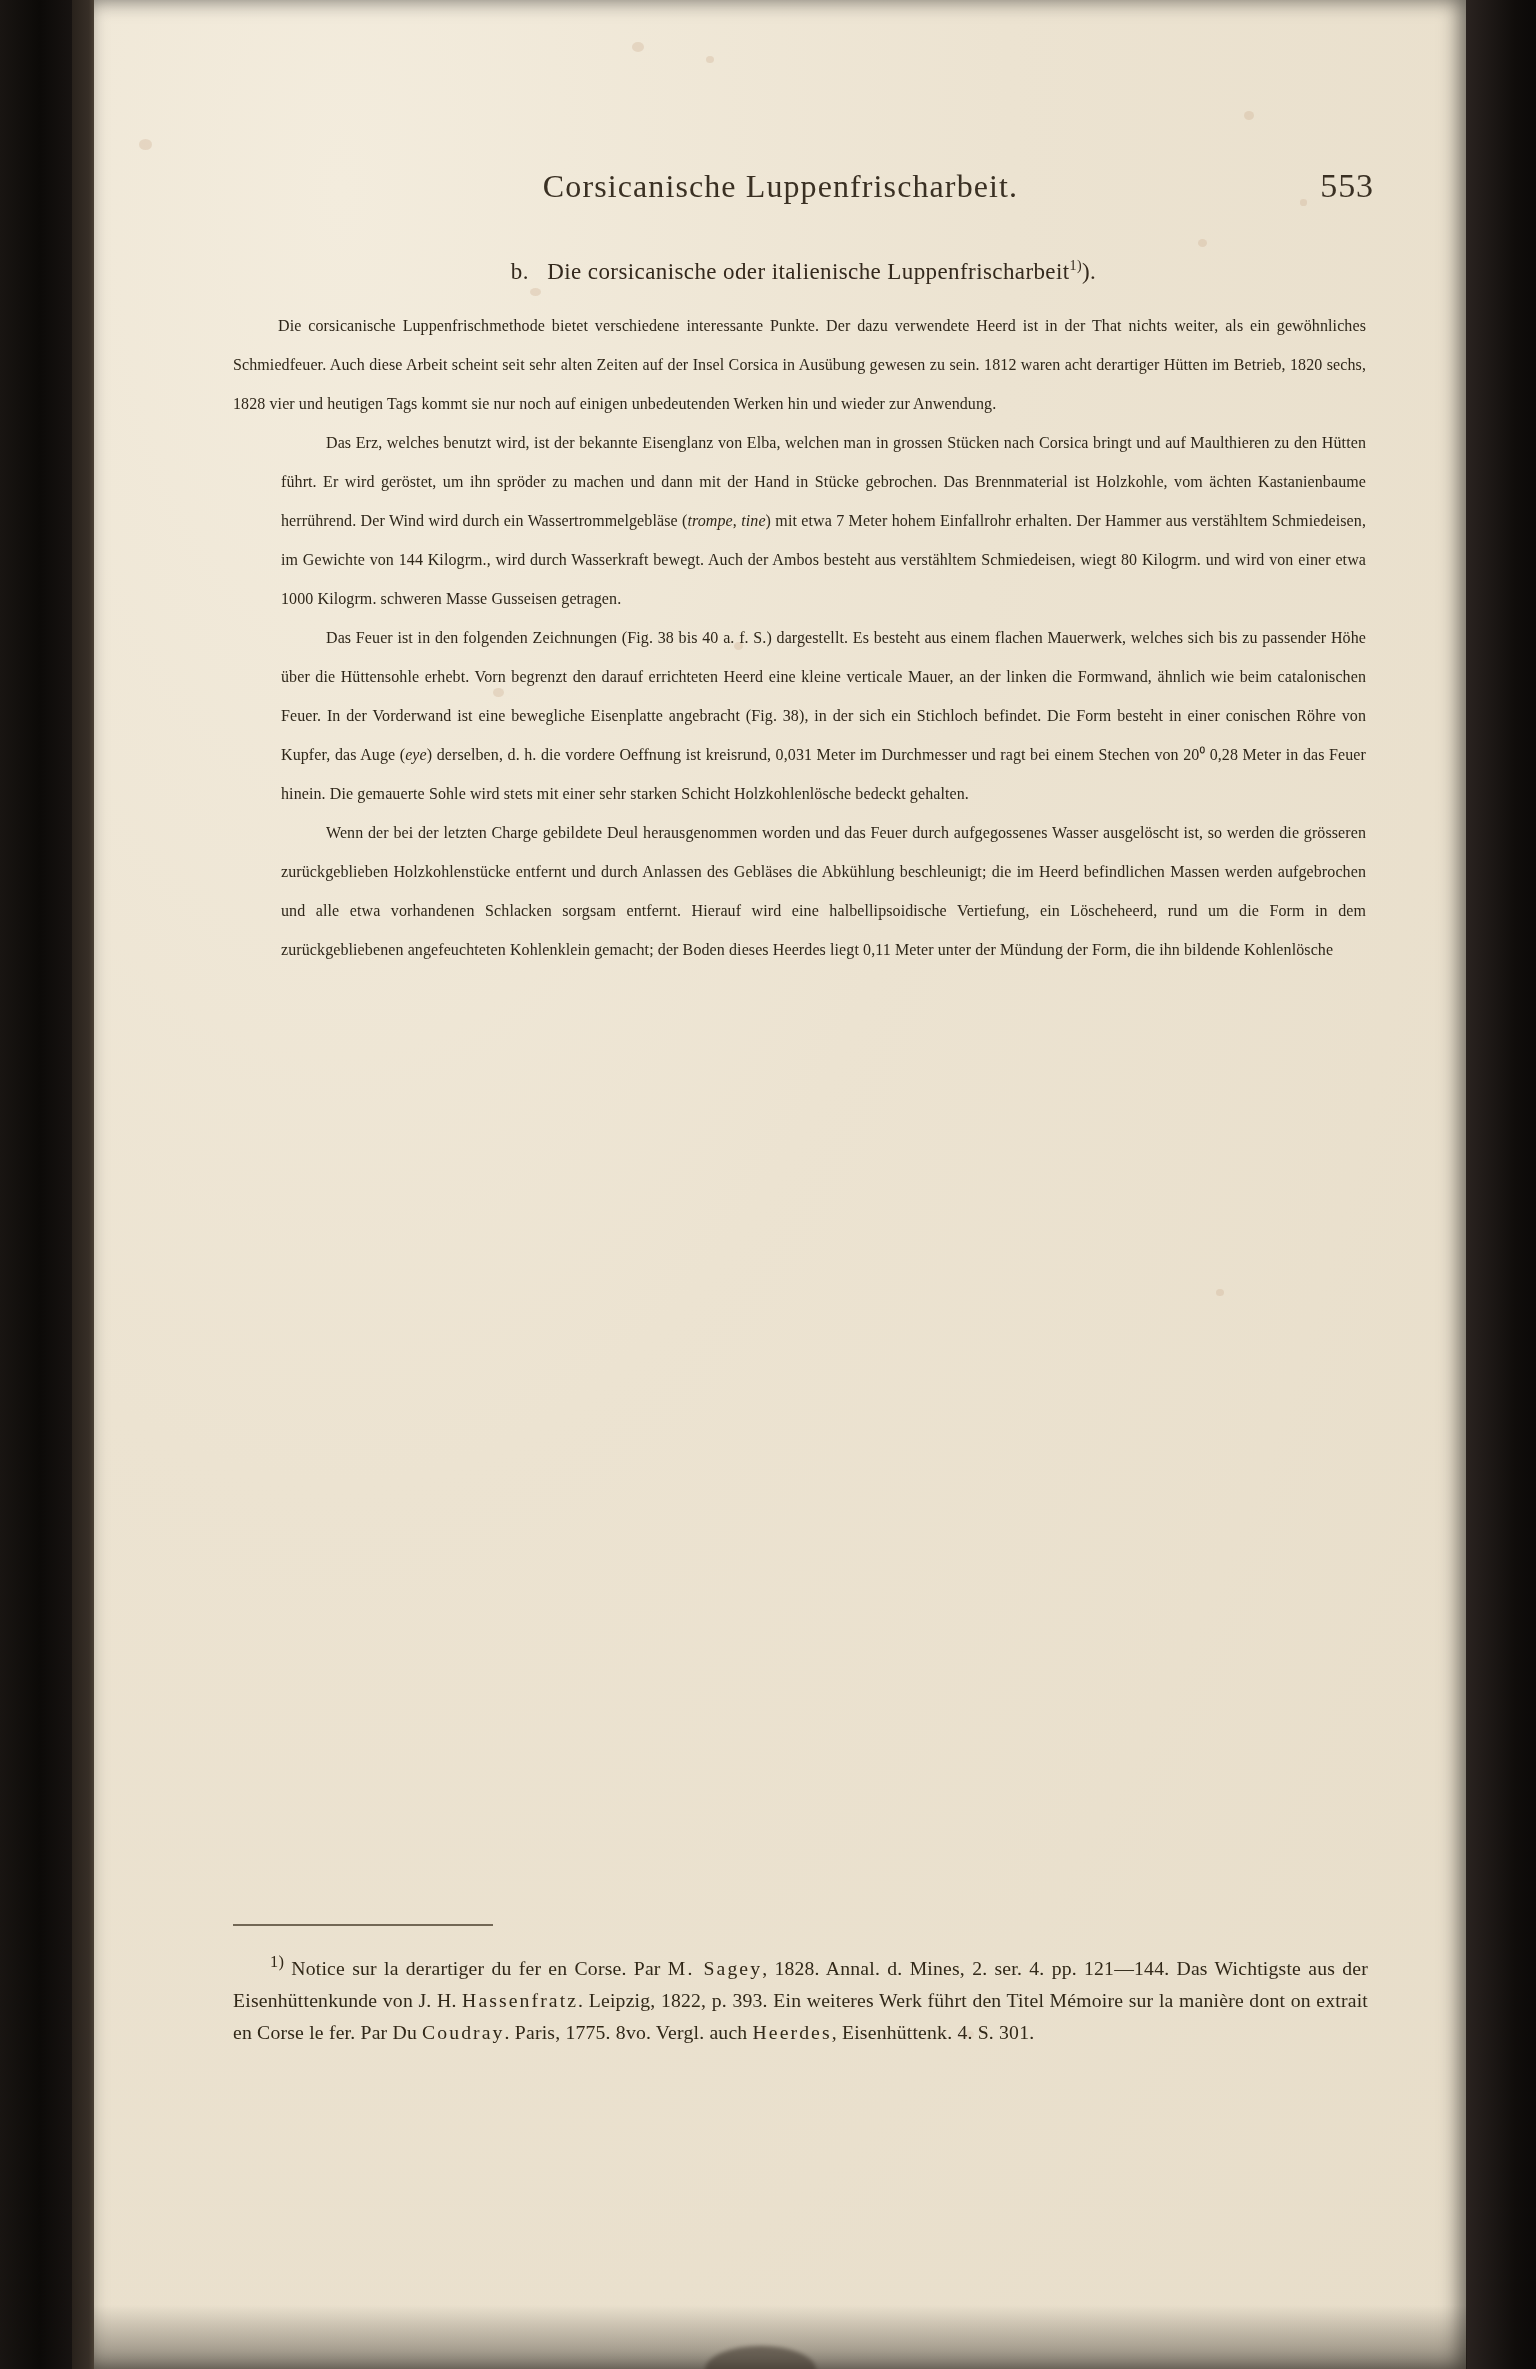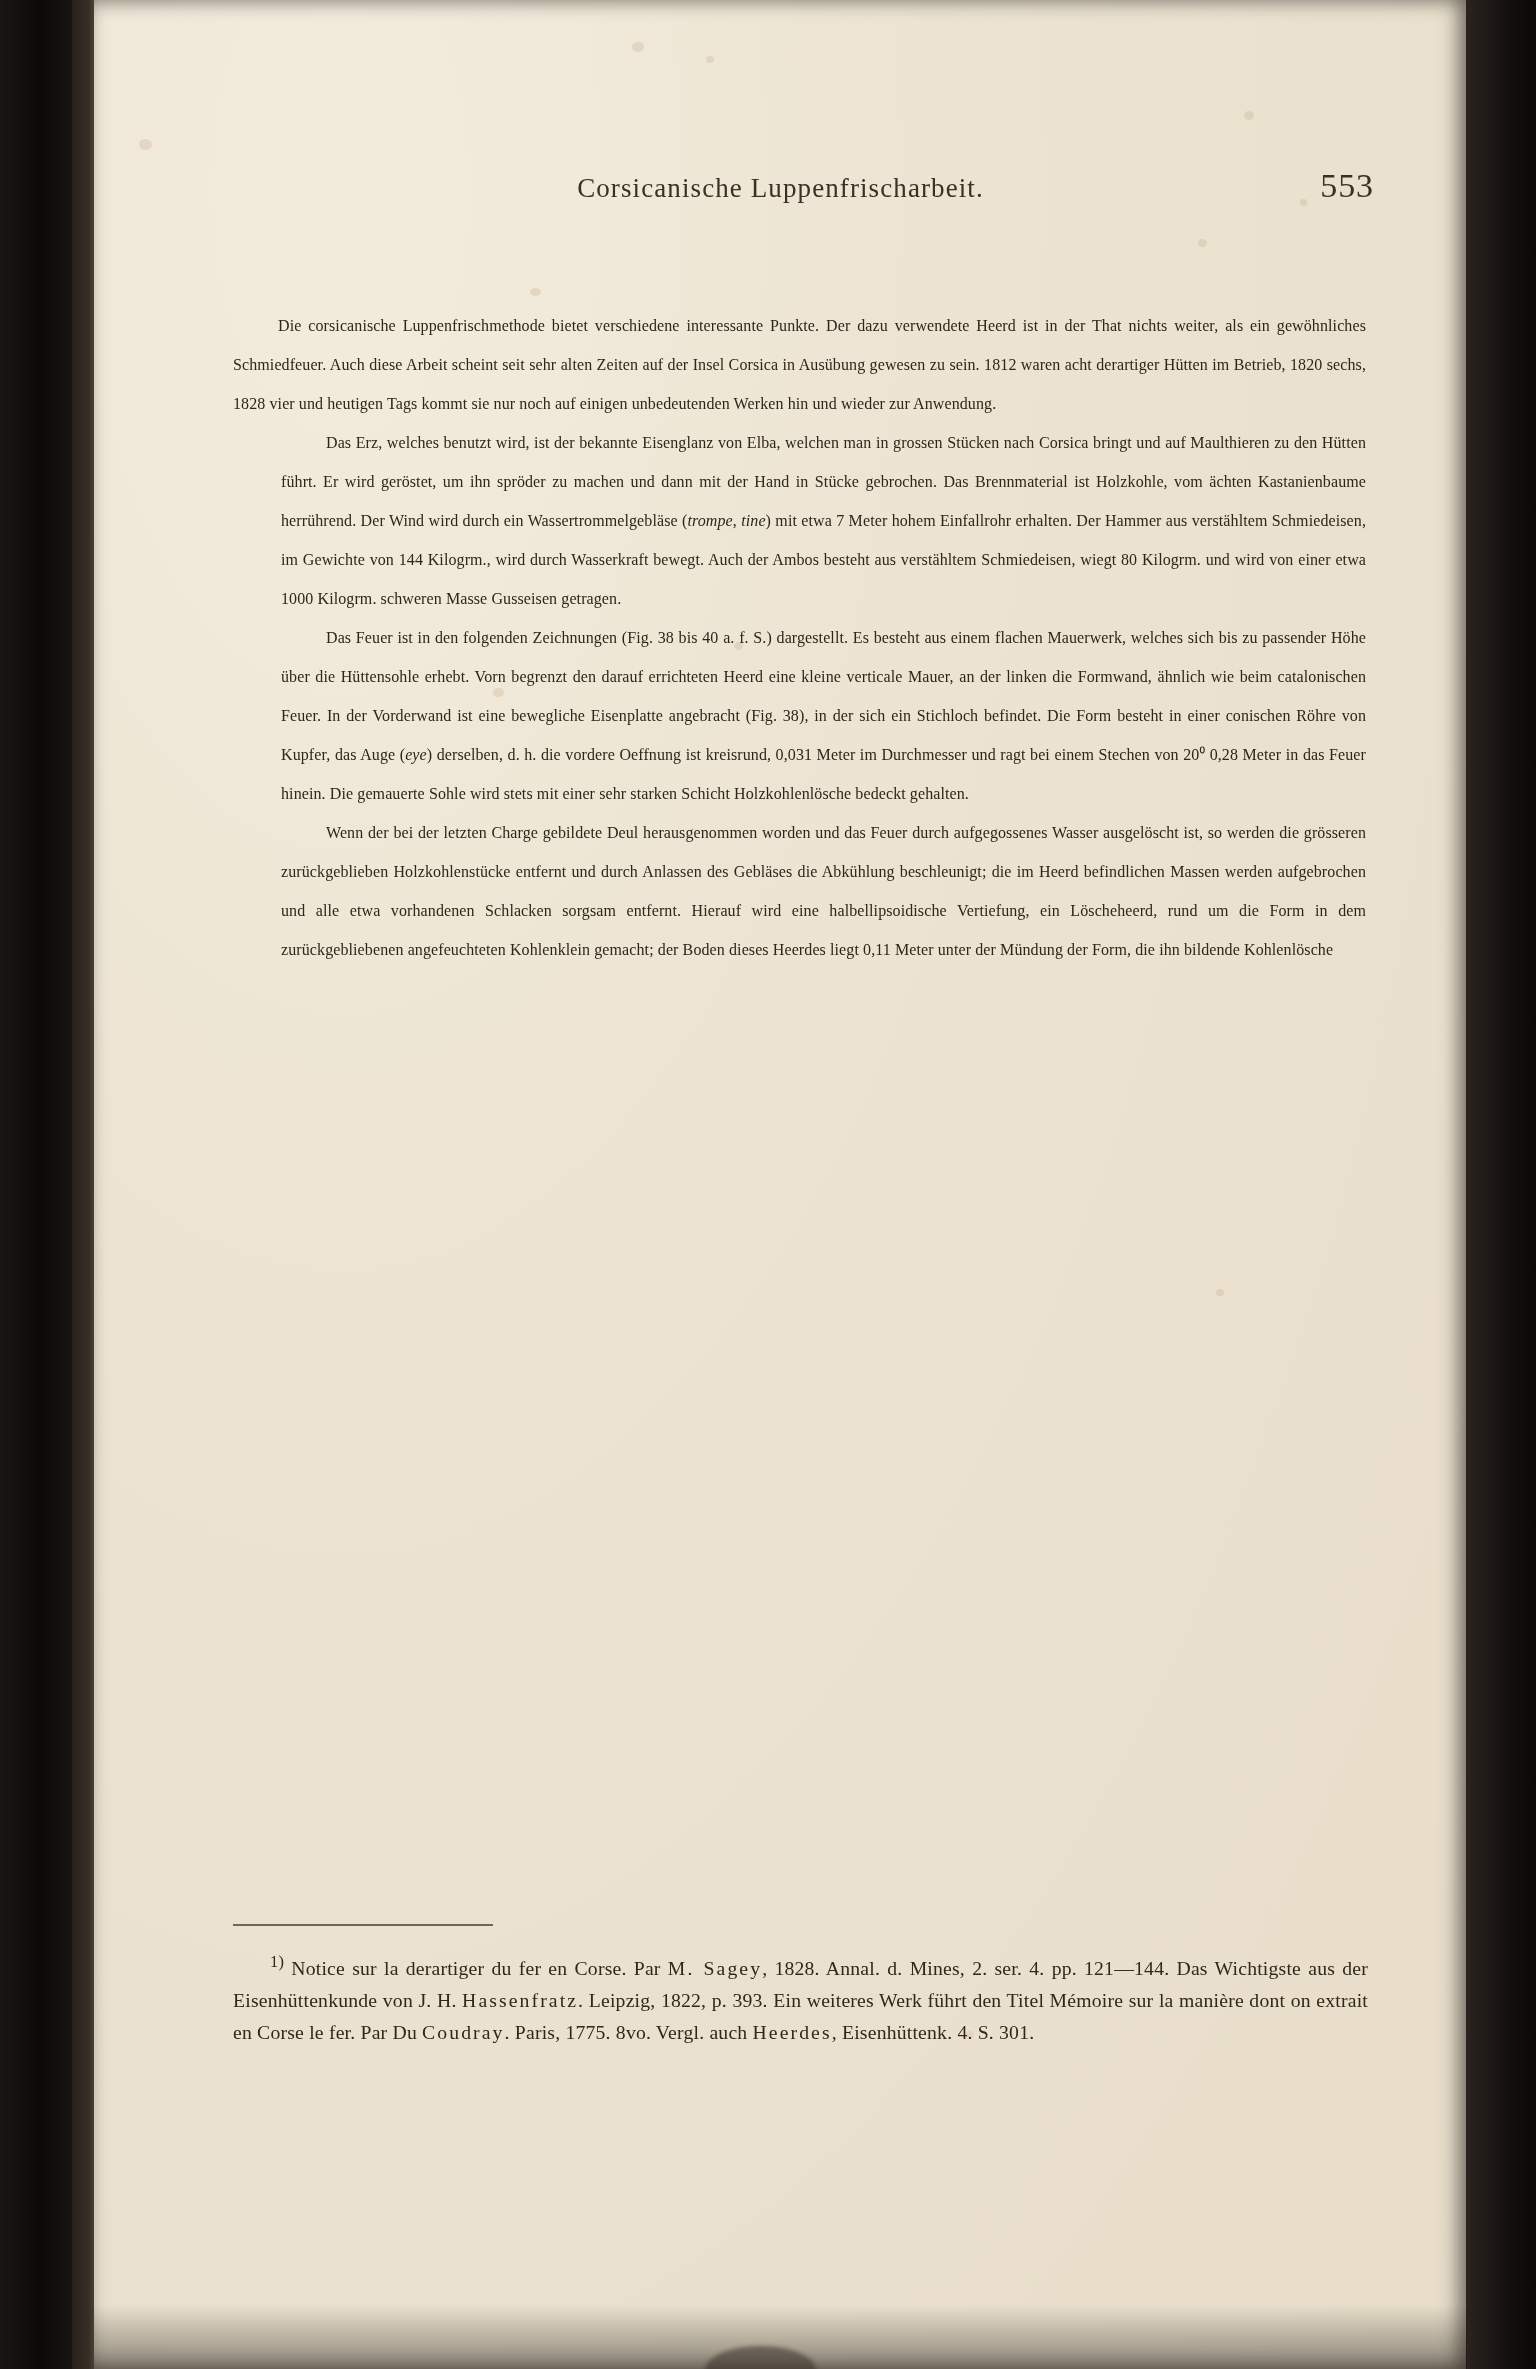--- a/index.html
+++ b/index.html
@@ -67,21 +67,21 @@
     position: absolute;
     top: 167px;
     left: 0;
     width: 1141px;
     display: flex;
     align-items: baseline;
   }
   .runhead-title {
     flex: 1;
     text-align: center;
-    font-size: 27px;
+    font-size: 32px;
     letter-spacing: 1.1px;
     color: #3a3023;
     padding-left: 65px;
   }
   .runhead-folio {
     font-size: 34px;
     letter-spacing: 0.9px;
     color: #3a3023;
     width: 111px;
     text-align: right;
@@ -176,20 +176,24 @@
     <div class="blotch" style="left:1122px;top:1289px;width:8.3px;height:7.4px;"></div>
     <div class="blotch" style="left:872px;top:2031px;width:8.3px;height:7.4px;opacity:.18"></div>
 
     <div id="content">
 
       <div class="runhead">
         <div class="runhead-title">Corsicanische Luppenfrischarbeit.</div>
         <div class="runhead-folio">553</div>
       </div>
 
+      <div class="section-head">
+        <span>b.</span>
+        &nbsp;&nbsp;<span>Die corsicanische oder italienische Luppenfrischarbeit</span><sup>1)</sup>).
+      </div>
 
       <div class="body">
         <p class="para">Die corsicanische Luppenfrischmethode bietet verschiedene interessante Punkte. Der dazu verwendete Heerd ist in der That nichts weiter, als ein gewöhnliches Schmiedfeuer. Auch diese Arbeit scheint seit sehr alten Zeiten auf der Insel Corsica in Ausübung gewesen zu sein. 1812 waren acht derartiger Hütten im Betrieb, 1820 sechs, 1828 vier und heutigen Tags kommt sie nur noch auf einigen unbedeutenden Werken hin und wieder zur Anwendung.</p>
         <p class="para">Das Erz, welches benutzt wird, ist der bekannte Eisenglanz von Elba, welchen man in grossen Stücken nach Corsica bringt und auf Maulthieren zu den Hütten führt. Er wird geröstet, um ihn spröder zu machen und dann mit der Hand in Stücke gebrochen. Das Brennmaterial ist Holzkohle, vom ächten Kastanienbaume herrührend. Der Wind wird durch ein Wassertrommelgebläse (<em>trompe</em>, <em>tine</em>) mit etwa 7 Meter hohem Einfallrohr erhalten. Der Hammer aus verstähltem Schmiedeisen, im Gewichte von 144 Kilogrm., wird durch Wasserkraft bewegt. Auch der Ambos besteht aus verstähltem Schmiedeisen, wiegt 80 Kilogrm. und wird von einer etwa 1000 Kilogrm. schweren Masse Gusseisen getragen.</p>
         <p class="para">Das Feuer ist in den folgenden Zeichnungen (Fig. 38 bis 40 a. f. S.) dargestellt. Es besteht aus einem flachen Mauerwerk, welches sich bis zu passender Höhe über die Hüttensohle erhebt. Vorn begrenzt den darauf errichteten Heerd eine kleine verticale Mauer, an der linken die Formwand, ähnlich wie beim catalonischen Feuer. In der Vorderwand ist eine bewegliche Eisenplatte angebracht (Fig. 38), in der sich ein Stichloch befindet. Die Form besteht in einer conischen Röhre von Kupfer, das Auge (<em>eye</em>) derselben, d. h. die vordere Oeffnung ist kreisrund, 0,031 Meter im Durchmesser und ragt bei einem Stechen von 20⁰ 0,28 Meter in das Feuer hinein. Die gemauerte Sohle wird stets mit einer sehr starken Schicht Holzkohlenlösche bedeckt gehalten.</p>
         <p class="para">Wenn der bei der letzten Charge gebildete Deul herausgenommen worden und das Feuer durch aufgegossenes Wasser ausgelöscht ist, so werden die grösseren zurückgeblieben Holzkohlenstücke entfernt und durch Anlassen des Gebläses die Abkühlung beschleunigt; die im Heerd befindlichen Massen werden aufgebrochen und alle etwa vorhandenen Schlacken sorgsam entfernt. Hierauf wird eine halbellipsoidische Vertiefung, ein Löscheheerd, rund um die Form in dem zurückgebliebenen angefeuchteten Kohlenklein gemacht; der Boden dieses Heerdes liegt 0,11 Meter unter der Mündung der Form, die ihn bildende Kohlenlösche</p>
       </div>
 
       <div class="rule"></div>
 

